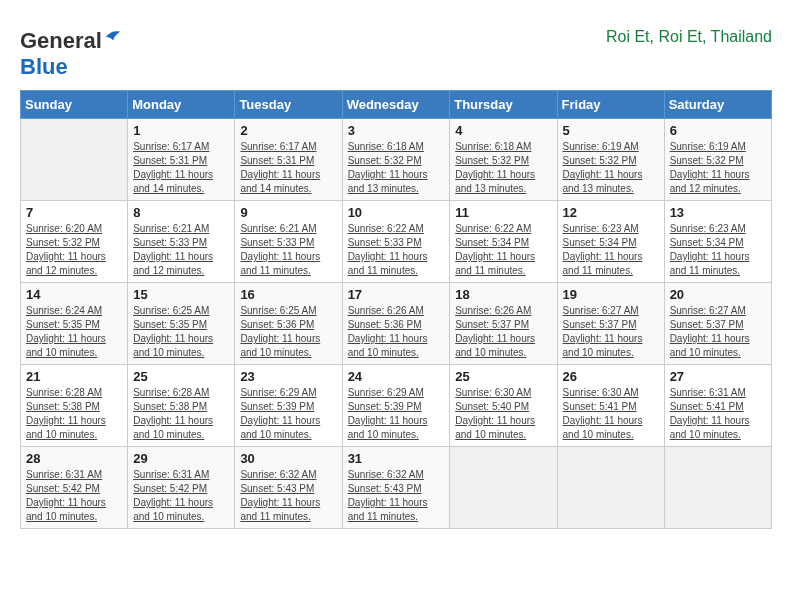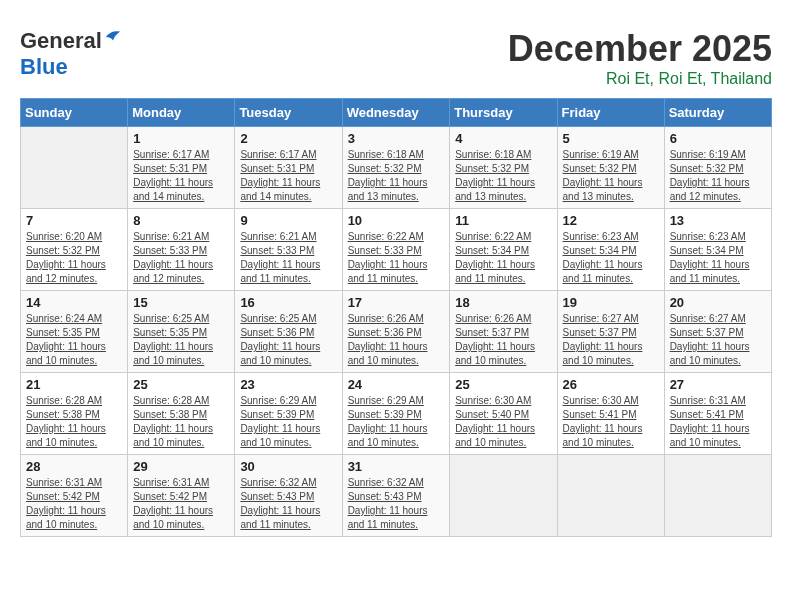--- a/index.html
+++ b/index.html
@@ -89,21 +89,20 @@
 <div class="header">
   <div class="logo">
     <div>
       <span style="font-size:22px; font-weight:bold; color:#333;">General</span><svg class="logo-icon" viewBox="0 0 20 20" style="display:inline-block; vertical-align:middle; margin-left:2px; margin-top:-14px;">
           <path d="M2,10 Q8,2 18,4 Q12,8 10,14 Q8,10 2,10Z" fill="#1a6bbf"></path>
         </svg><br>
       <span style="font-size:22px; font-weight:bold; color:#1a6bbf;">Blue</span>
     </div>
   </div>
   <div class="title-block">
-    <div class="month-title">December 2025</div>
     <div class="location">Roi Et, Roi Et, Thailand</div>
   </div>
 </div>
 
 <table>
   <thead>
     <tr id="header-row">
         <th>Sunday</th>
         <th>Monday</th>
         <th>Tuesday</th>

